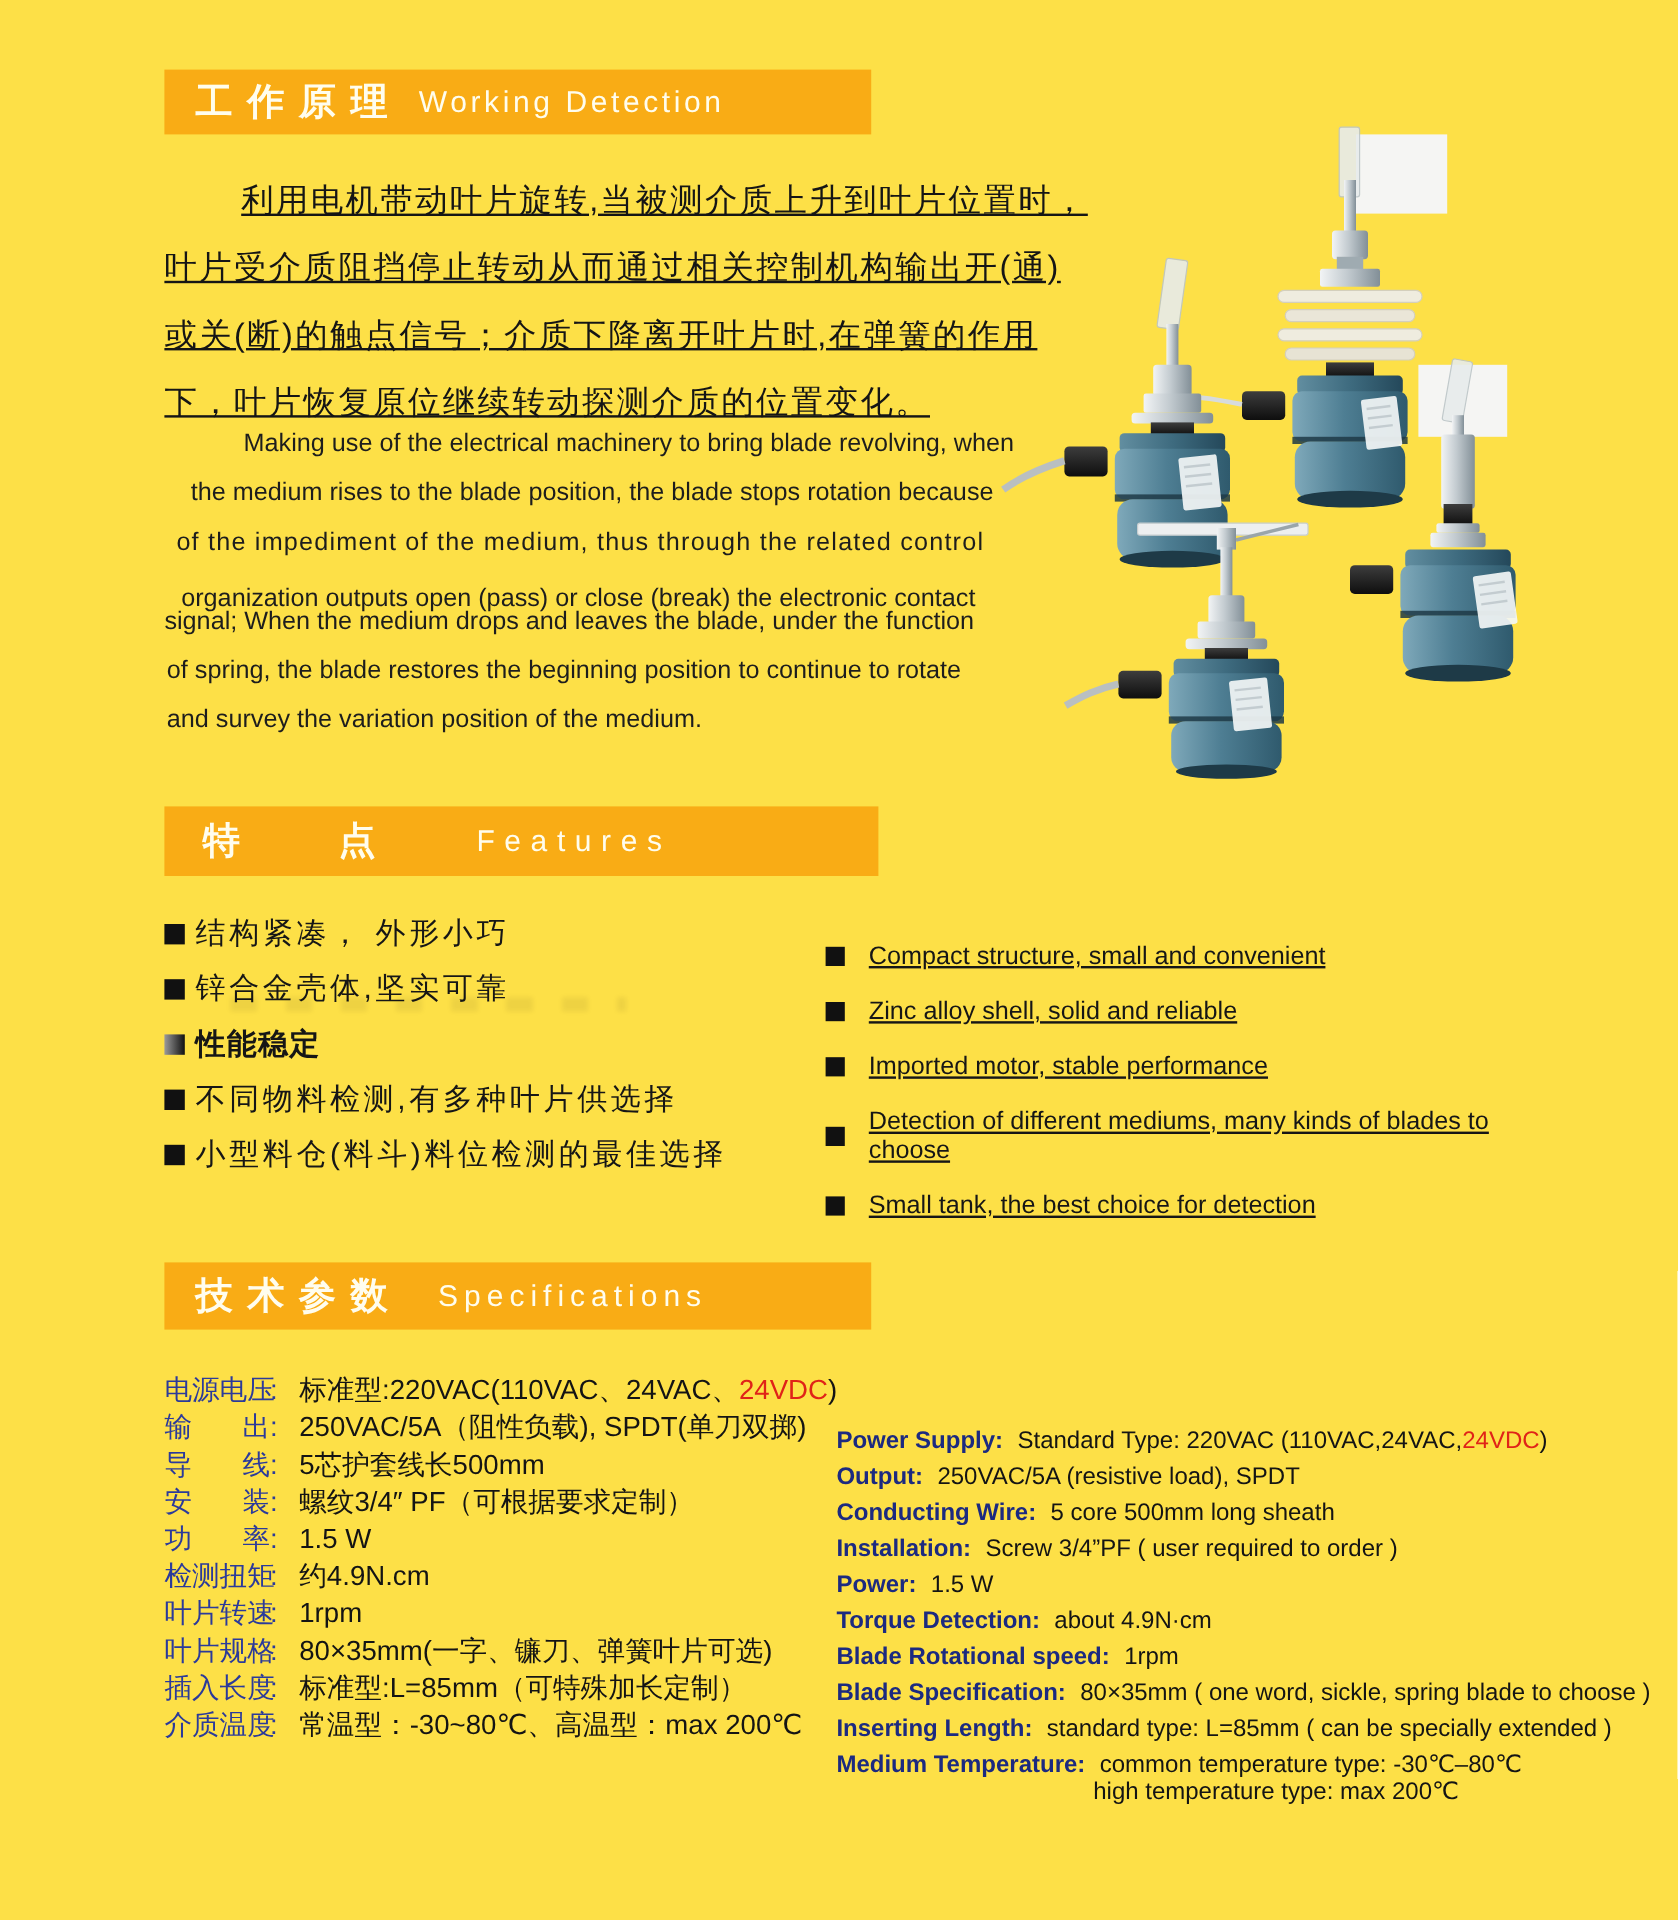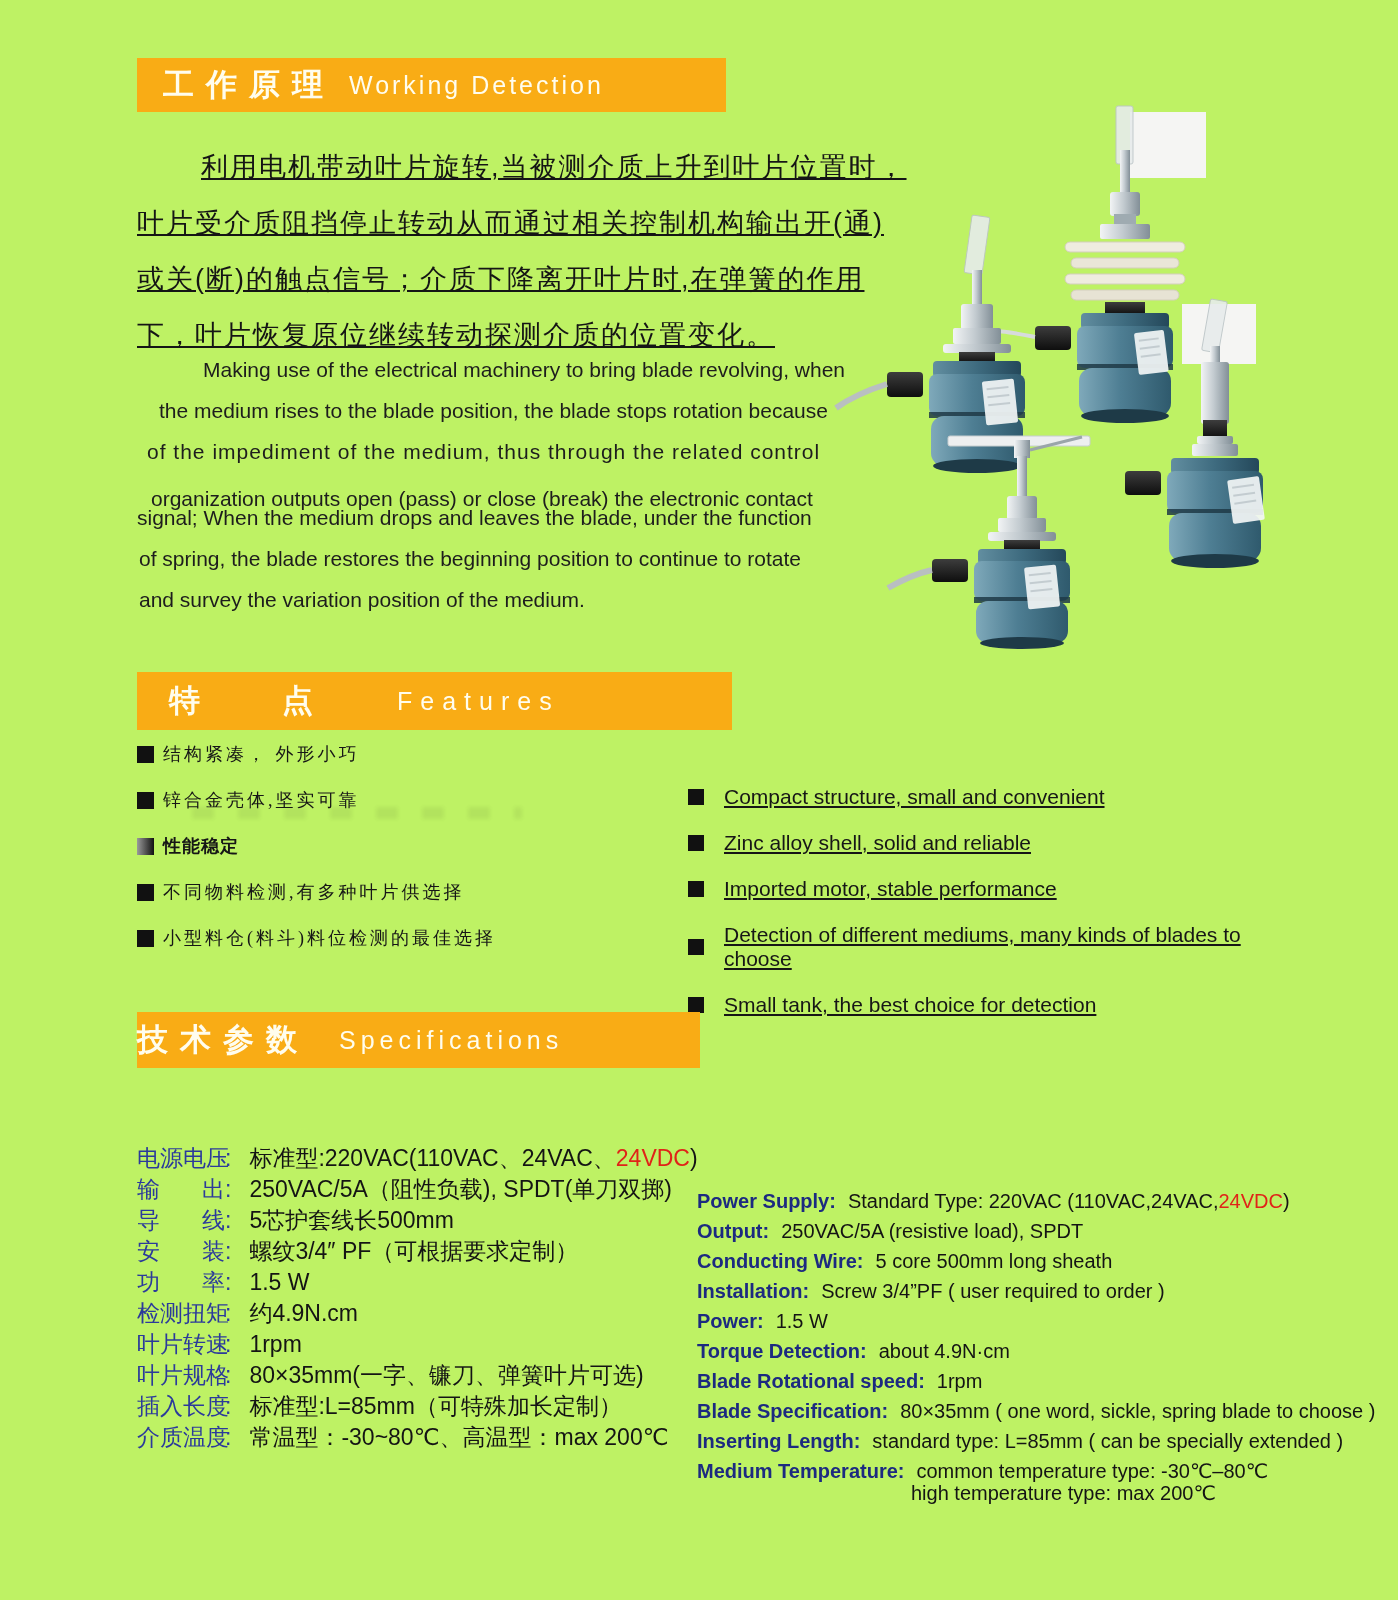--- a/index.html
+++ b/index.html
@@ -1,27 +1,27 @@
 <!DOCTYPE html>
 <html style="--banner: #F9AC15; --banner-text: #FFFDEE; --label-blue: #2B3A9B; --label-navy: #1C2A80; --accent-red: #E02318; --text: #161616;"><head>
 <meta charset="utf-8">
 <style>
   html,body{margin:0;padding:0;background:#ffffff;}
   #page{
-    position:relative;width:1398px;height:1600px;background:#bef264;overflow:hidden;
+    position:relative;width:1398px;height:1600px;background:#fde047;overflow:hidden;
     font-family:"Liberation Sans","DejaVu Sans",sans-serif;color:var(--text,#161616);
   }
   
   .banner{
     position:absolute;left:137px;width:563px;background:var(--banner,#F9AC15);
     display:flex;align-items:center;color:var(--banner-text,#FFFDEE);
   }
   #b1{top:58px;height:54px;padding-left:26px;}
   #b2{top:672px;height:58px;padding-left:32px;}
-  #b3{top:1012px;height:56px;}
+  #b3{top:1052px;height:56px;padding-left:26px;}
   .bcn{font-size:31px;font-weight:bold;letter-spacing:12px;white-space:nowrap;}
   .b2cn{letter-spacing:82px;}
   .ben{font-size:25px;font-weight:400;white-space:nowrap;}
   .b1en{margin-left:14px;letter-spacing:3px;}
   .b2en{margin-left:2px;letter-spacing:8px;}
   .b3en{margin-left:30px;letter-spacing:5px;}
   
   #para-cn{position:absolute;left:137px;top:150px;width:840px;font-size:27px;letter-spacing:2px;color:#151515;}
   #para-cn .cline{line-height:34px;margin-bottom:22px;white-space:nowrap;text-decoration:underline;}
   #para-cn .cl1{padding-left:64px;}
@@ -29,21 +29,21 @@
   #para-en .eline{line-height:23px;white-space:nowrap;}
   .ep1{margin-top:6px;padding-left:66px;}
   .ep2{margin-top:18px;padding-left:22px;}
   .ep3{margin-top:18px;padding-left:10px;letter-spacing:1px;}
   .ep4{margin-top:24px;padding-left:14px;}
   .ep5{margin-top:-4px;}
   .ep6{margin-top:18px;padding-left:2px;}
   .ep7{margin-top:18px;padding-left:2px;}
   
   .feat-col{position:absolute;}
-  #feat-cn{left:137px;top:741px;width:540px;font-size:18px;letter-spacing:3px;font-family:Liberation Serif, serif;}
+  #feat-cn{left:137px;top:765px;width:540px;font-size:25px;letter-spacing:3px;}
   #feat-en{left:688px;top:785px;width:620px;font-size:21px;text-decoration:underline;}
   .feat-row{display:flex;align-items:center;position:relative;}
   #feat-cn .feat-row{line-height:26px;margin-bottom:20px;}
   #feat-en .feat-row{line-height:24px;margin-bottom:22px;}
   .bullet{flex:0 0 auto;width:17px;height:17px;background:#111;display:inline-block;}
   #feat-cn .bullet{margin-right:9px;}
   #feat-en .bullet{margin-right:20px;width:16px;height:16px;}
   .bullet.faded{background:linear-gradient(90deg,#9a9a9a,#111);}
   .feat-bold{font-weight:900;letter-spacing:1px;}
   .ghost-smudge{

